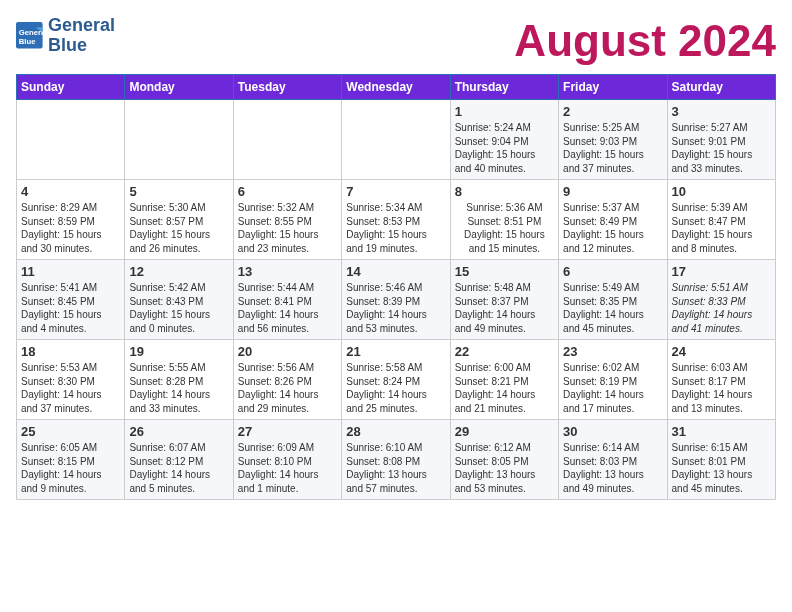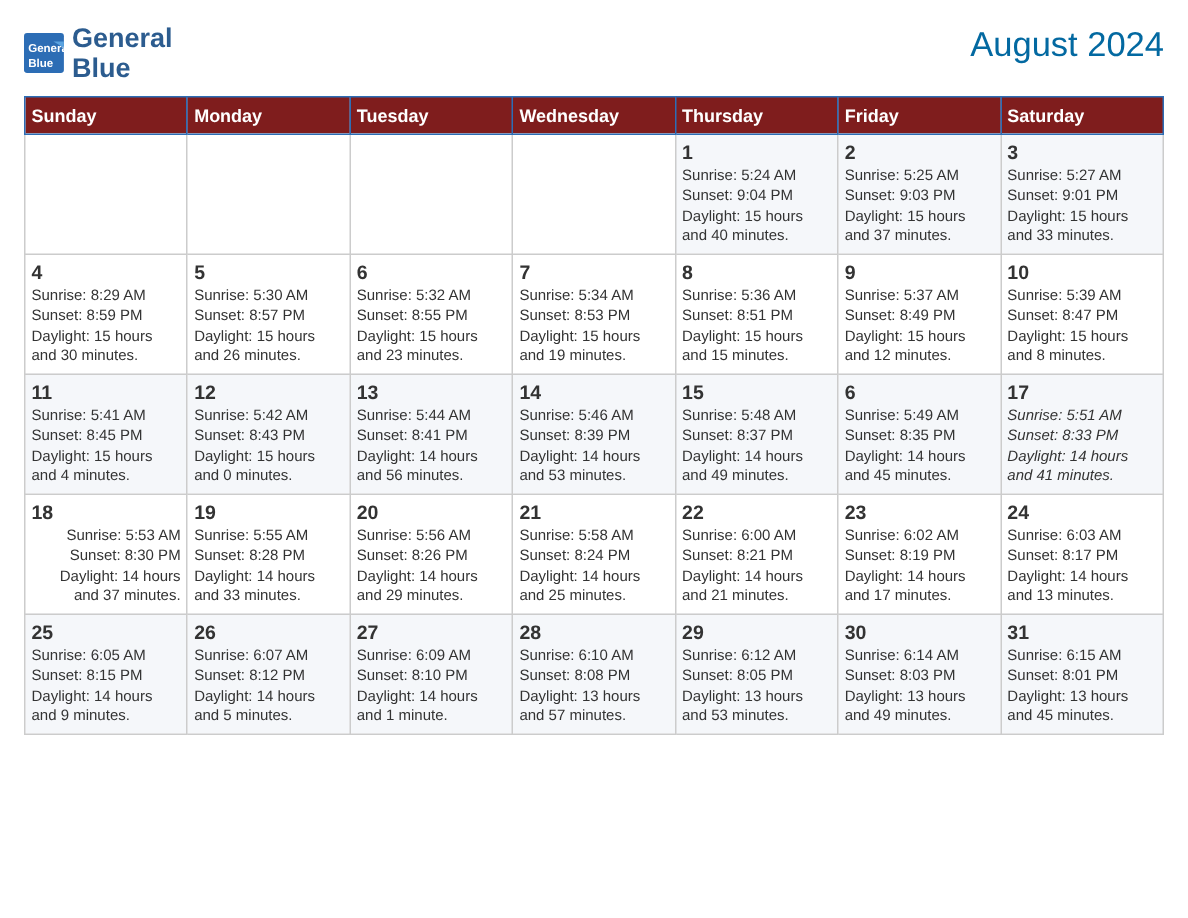--- a/index.html
+++ b/index.html
@@ -28,35 +28,35 @@
       line-height: 1.1;
     }
     .logo-icon {
       width: 28px;
       height: 28px;
     }
     .title-area {
       text-align: right;
     }
     .main-title {
-      font-size: 23px;
-      font-weight: normal;
-      color: #0369a1;
+      font-size: 44px;
+      font-weight: bold;
+      color: #be185d;
     }
     .subtitle {
       font-size: 16px;
       color: #333;
     }
     table {
       width: 100%;
       border-collapse: collapse;
       font-size: 10.5px;
     }
     thead tr th {
-      background: #7f1d1d;
+      background: #6d28d9;
       color: #fff;
       padding: 5px 4px;
       text-align: left;
       font-size: 12px;
       border: 1px solid #2c6db5;
     }
     tbody tr td {
       border: 1px solid #ccc;
       vertical-align: top;
       padding: 4px;
@@ -168,21 +168,21 @@
         </td>
         <td>
           <span class="day-number">7</span>
           <div class="day-info" style="white-space: pre-line;">Sunrise: 5:34 AM
 Sunset: 8:53 PM
 Daylight: 15 hours
 and 19 minutes.</div>
         </td>
         <td>
           <span class="day-number">8</span>
-          <div class="day-info" style="white-space: pre-line;">Sunrise: 5:36 AM
+          <div class="day-info" style="white-space: pre-line; text-align: center;">Sunrise: 5:36 AM
 Sunset: 8:51 PM
 Daylight: 15 hours
 and 15 minutes.</div>
         </td>
         <td>
           <span class="day-number">9</span>
           <div class="day-info" style="white-space: pre-line;">Sunrise: 5:37 AM
 Sunset: 8:49 PM
 Daylight: 15 hours
 and 12 minutes.</div>
@@ -242,21 +242,21 @@
           <span class="day-number">17</span>
           <div class="day-info" style="white-space: pre-line; font-style: italic;">Sunrise: 5:51 AM
 Sunset: 8:33 PM
 Daylight: 14 hours
 and 41 minutes.</div>
         </td>
       </tr>
       <tr>
         <td>
           <span class="day-number">18</span>
-          <div class="day-info" style="white-space: pre-line; text-align: right;">Sunrise: 5:53 AM
+          <div class="day-info" style="white-space: pre-line;">Sunrise: 5:53 AM
 Sunset: 8:30 PM
 Daylight: 14 hours
 and 37 minutes.</div>
         </td>
         <td>
           <span class="day-number">19</span>
           <div class="day-info" style="white-space: pre-line;">Sunrise: 5:55 AM
 Sunset: 8:28 PM
 Daylight: 14 hours
 and 33 minutes.</div>

